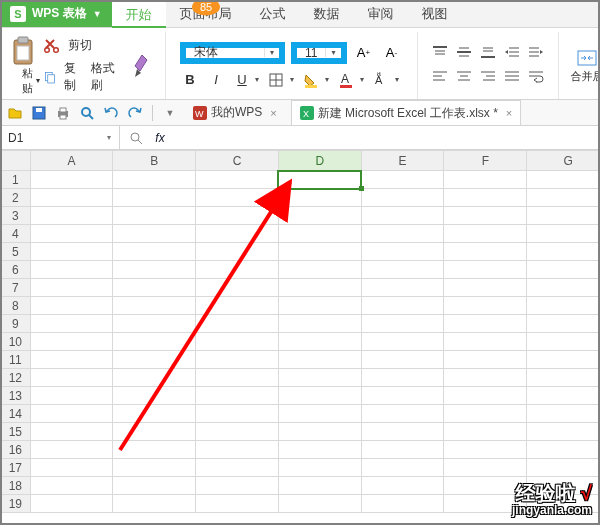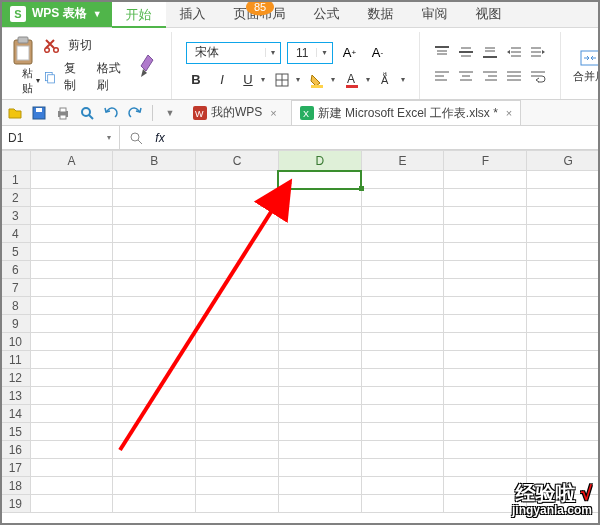--- a/index.html
+++ b/index.html
@@ -24,21 +24,21 @@
   .paste-lbl .dd { margin-left: 3px; font-size: 8px; }
   .clip-side { display: flex; flex-direction: column; justify-content: center; gap: 6px; margin-left: 4px; }
   .clip-item { display: flex; align-items: center; font-size: 12px; color: #333; gap: 8px; }
   .clip-item svg, .clip-item .ficon { width: 16px; height: 16px; }
   .fmtpaint { display: flex; flex-direction: column; align-items: center; margin-left: 8px; width: 42px; }
   .fmtpaint .bicn { width: 22px; height: 26px; }
 
   
   .fontg { display: flex; flex-direction: column; justify-content: center; gap: 6px; padding: 0 8px; }
   .frow { display: flex; align-items: center; gap: 6px; }
-  .dropdown { display: flex; align-items: center; border: 1px solid #0ea5e9; height: 22px; background: #fff; }
+  .dropdown { display: flex; align-items: center; border: 6px solid #0ea5e9; height: 22px; background: #fff; }
   .dropdown .val { padding: 0 8px; font-size: 12px; color: #333; min-width: 78px; }
   .dropdown.sz .val { min-width: 24px; }
   .dropdown .dd { padding: 0 5px; font-size: 8px; color: #555; border-left: 1px solid #e2e2e2; }
   .fb { width: 20px; text-align: center; font-size: 13px; color: #333; }
   .tool { width: 22px; height: 20px; display: inline-flex; align-items: center; justify-content: center; }
   .splitdd { font-size: 8px; color: #555; margin-left: -3px; }
   .fontinc { font-size: 13px; }
   .fontinc sup { font-size: 8px; vertical-align: top; }
 
   
@@ -94,23 +94,20 @@
 
 <div class="menubar">
   <div class="mb-brand">
     <span class="logo">S</span>
     <span>WPS 表格</span>
     <span class="dd">▼</span>
   </div>
   <div class="mb-tab active">
     <span>开始</span>
   </div>
-  <div class="mb-tab">
-      <span>插入</span>
-    </div>
   <div class="mb-tab" style="position:relative;">
     <span>页面布局</span>
     <span class="badge">
       <svg width="30" height="18">
           <ellipse cx="15" cy="9" rx="14" ry="8.5" fill="#f7931e"></ellipse>
           <text x="15" y="13" text-anchor="middle" font-size="11" fill="#fff">85</text>
         </svg>
     </span>
   </div>
   <div class="mb-tab">
@@ -149,21 +146,21 @@
             <circle cx="12" cy="12" r="2.3" fill="none" stroke="#c0392b" stroke-width="1.5"></circle>
           </svg>
         <span>剪切</span>
       </div>
       <div class="clip-item">
         <svg viewBox="0 0 16 16">
             <rect x="2" y="2" width="9" height="11" fill="#fff" stroke="#4a90d9"></rect>
             <rect x="5" y="5" width="9" height="11" fill="#fff" stroke="#4a90d9"></rect>
           </svg>
         <span>复制</span>
-        <span style="font-size:12px;color:#333;margin-left:7px">格式刷</span>
+        <span style="font-size:12px;color:#333;margin-left:1px">格式刷</span>
       </div>
     </div>
     <div class="fmtpaint">
       <svg class="bicn" viewBox="0 0 22 26">
         <path d="M11 2 L16 7 L9 18 L4 13 Z" fill="#b07acc" stroke="#7b519a"></path>
         <path d="M6 16 L4 24 L10 20 Z" fill="#555"></path>
       </svg>
     </div>
   </div>
 

